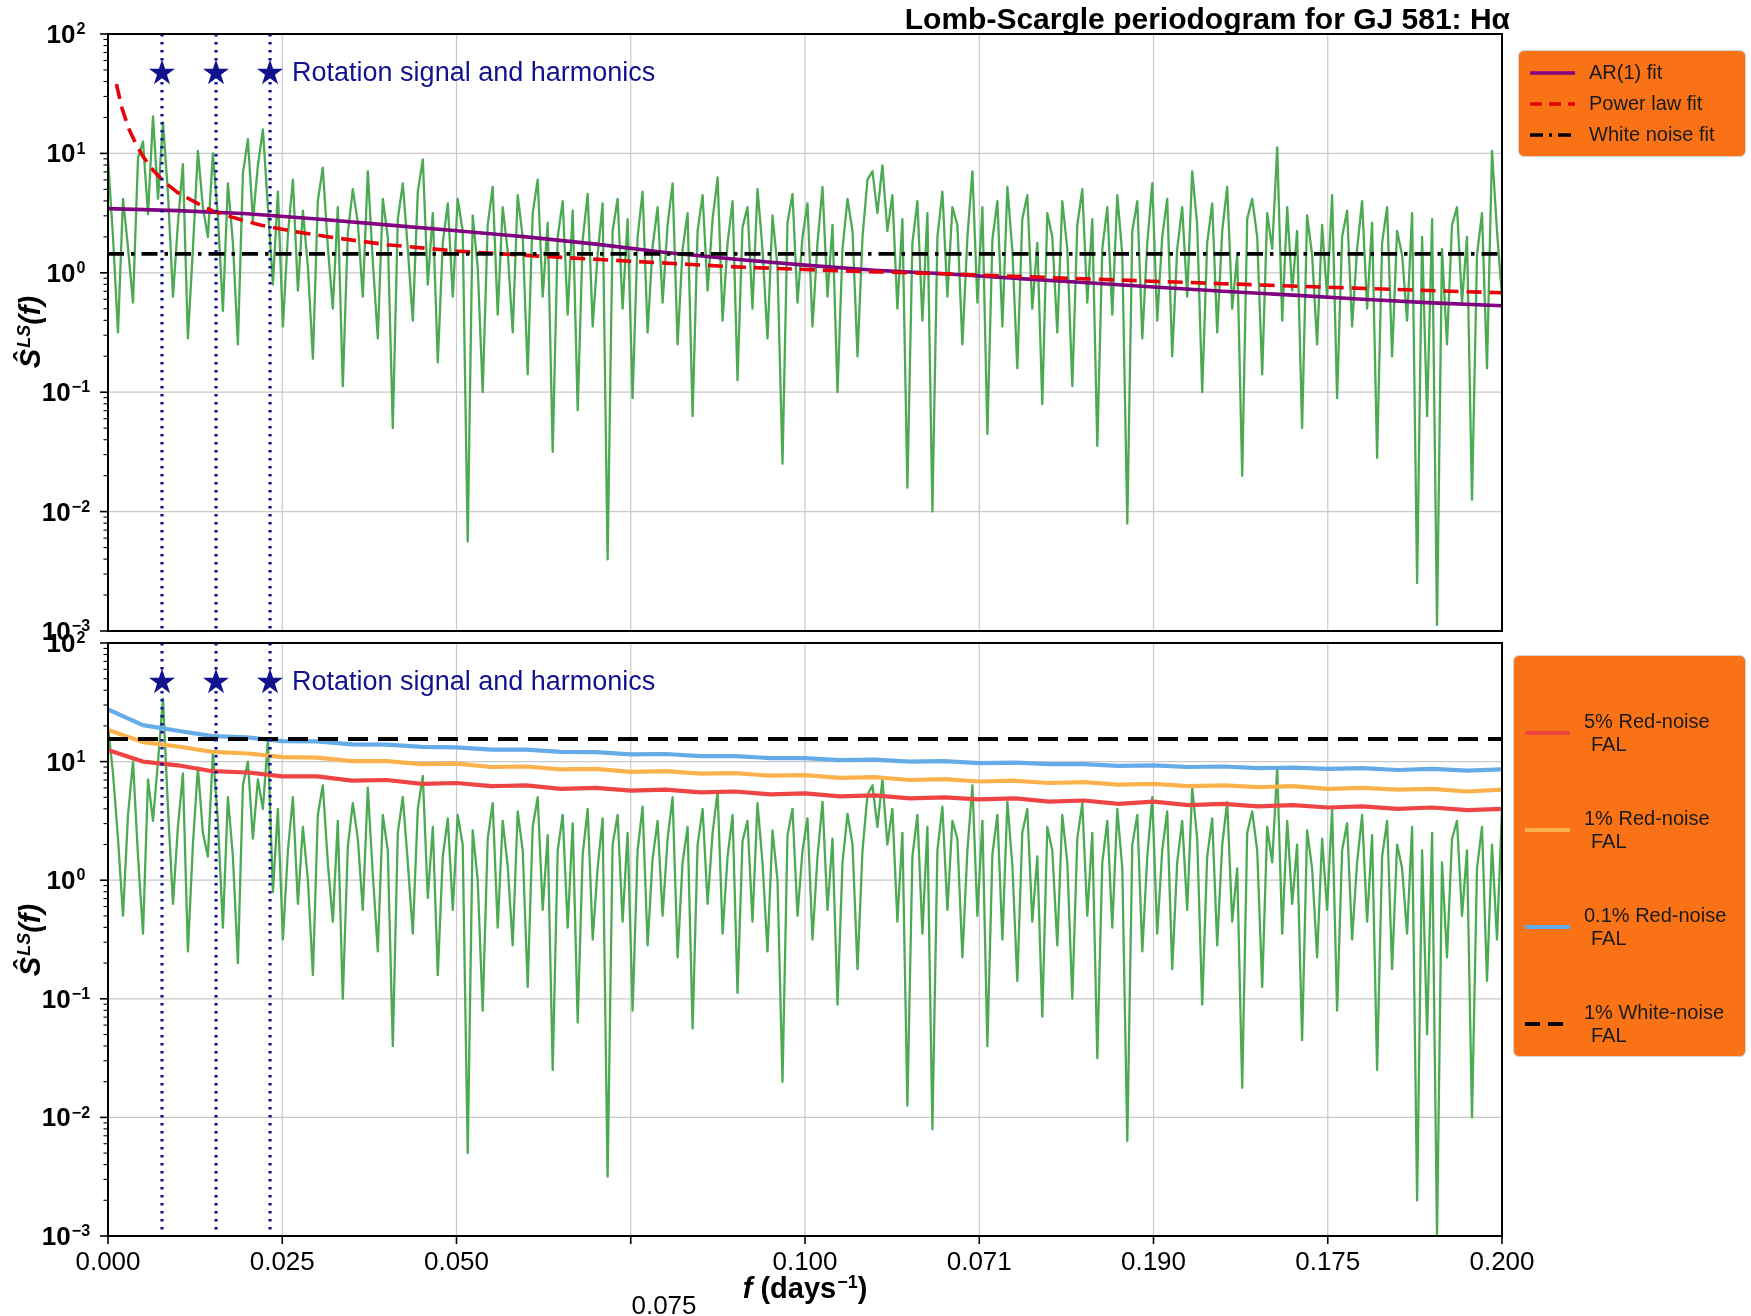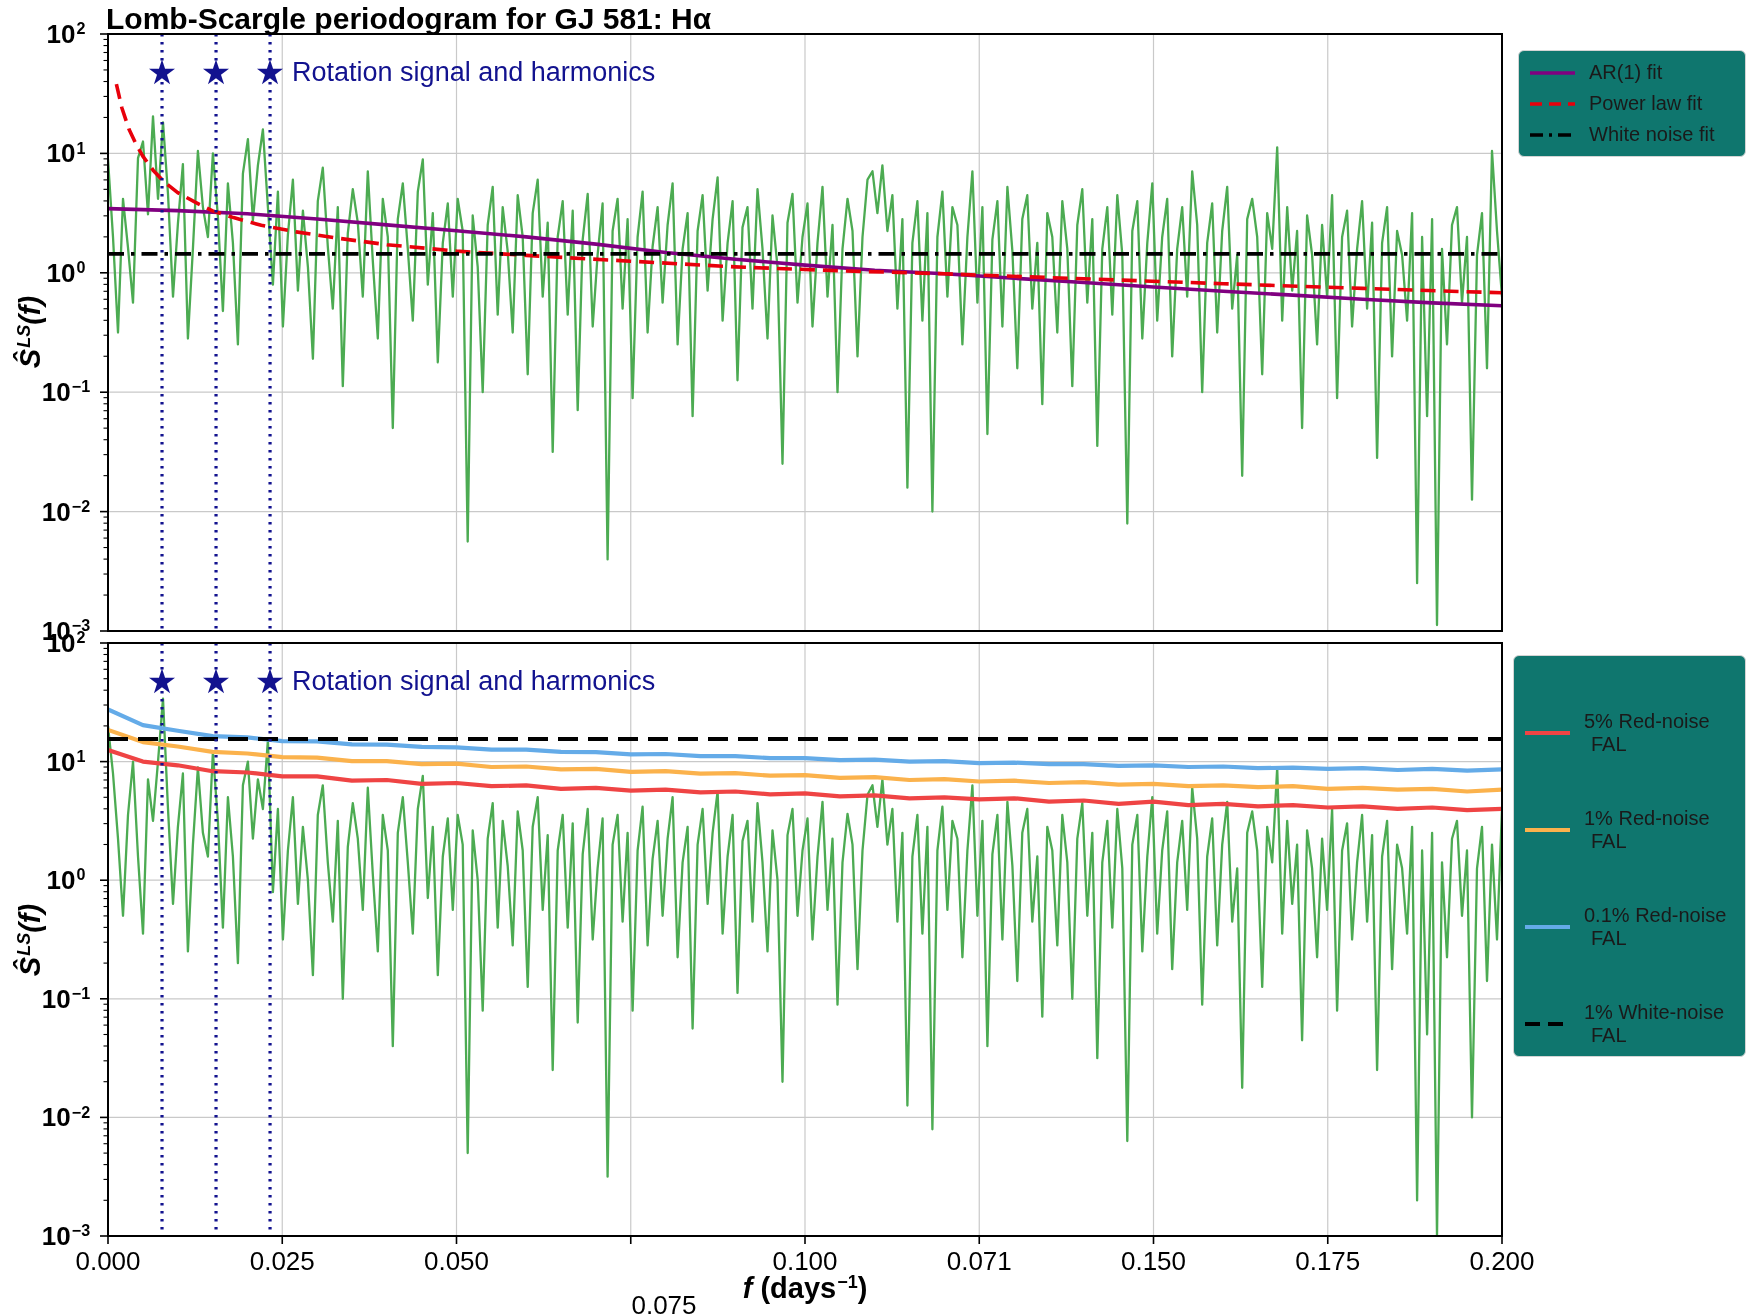--- a/index.html
+++ b/index.html
@@ -1,29 +1,29 @@
 <!DOCTYPE html>
 <html><head>
 <meta charset="utf-8">
 <style>
   html,body{margin:0;padding:0;background:#ffffff;}
   body{font-family:"Liberation Sans", sans-serif;}
   .figure{position:relative;width:1751px;height:1316px;background:#ffffff;overflow:hidden;}
-  .chart-title{position:absolute;left:106px;top:2px;width:1394px;text-align:left;
+  .chart-title{position:absolute;left:116px;top:2px;width:1394px;text-align:right;
     font-size:30px;font-weight:bold;color:#000;}
   svg.plot{position:absolute;left:0;top:0;}
   .xtick{position:absolute;transform:translateX(-50%);font-size:26px;font-weight:normal;color:#000;white-space:nowrap;}
   .ytick{position:absolute;width:72px;text-align:center;transform:translateY(-50%);
     font-size:26px;font-weight:bold;color:#000;white-space:nowrap;}
   .sup{font-size:0.62em;position:relative;top:-0.55em;margin-left:1px;}
   .xlabel{position:absolute;transform:translateX(-50%);font-size:29px;font-weight:bold;color:#000;white-space:nowrap;}
   .xlabel .it, .ylabel .it{font-style:italic;}
   .ylabel{position:absolute;transform:translate(-50%,-50%) rotate(-90deg);font-size:29px;font-weight:bold;
     color:#000;white-space:nowrap;}
-  .legend{position:absolute;background:#0f766e;border:1.5px solid #d4d4d4;border-radius:6px;
+  .legend{position:absolute;background:#f97316;border:1.5px solid #d4d4d4;border-radius:6px;
     box-sizing:border-box;padding:6px 10px;}
   .legend-entry{display:flex;align-items:center;}
   .legend .swatch{flex:0 0 47px;margin-right:13px;}
   .legend .lbl{font-size:20px;color:#1a1a1a;line-height:23px;}
   .legend .lbl .l2{padding-left:7px;}
   .legend-top .legend-entry{height:31px;}
   .legend-bottom .legend-entry{height:53px;margin-top:44px;}
 </style>
 </head>
 <body>
@@ -216,21 +216,21 @@
       <div class="ytick" style="left:30px;top:880.2px;">10<span class="sup">0</span></div>
       <div class="ytick" style="left:30px;top:998.8px;">10<span class="sup">−1</span></div>
       <div class="ytick" style="left:30px;top:1117.4px;">10<span class="sup">−2</span></div>
       <div class="ytick" style="left:30px;top:1236px;">10<span class="sup">−3</span></div>
       <div class="xtick" style="left:108px;top:1246px;">0.000</div>
       <div class="xtick" style="left:282.25px;top:1246px;">0.025</div>
       <div class="xtick" style="left:456.5px;top:1246px;">0.050</div>
       <div class="xtick" style="left:664px;top:1246px;margin-top:44px;">0.075</div>
       <div class="xtick" style="left:805px;top:1246px;">0.100</div>
       <div class="xtick" style="left:979.25px;top:1246px;">0.071</div>
-      <div class="xtick" style="left:1153.4999999999998px;top:1246px;">0.150</div>
+      <div class="xtick" style="left:1153.4999999999998px;top:1246px;">0.190</div>
       <div class="xtick" style="left:1327.7499999999998px;top:1246px;">0.175</div>
       <div class="xtick" style="left:1502px;top:1246px;">0.200</div>
     </div>
 
   <div class="legend legend-top" id="legend-top" style="left:1518px;top:50px;width:228px;">
       <div class="legend-entry">
         <svg class="swatch" width="47" height="10" viewBox="0 0 47 10">
           <line x1="1" y1="5" x2="46" y2="5" stroke="#800080" stroke-width="3.6"></line>
         </svg>
         <div class="lbl">AR(1) fit</div>

